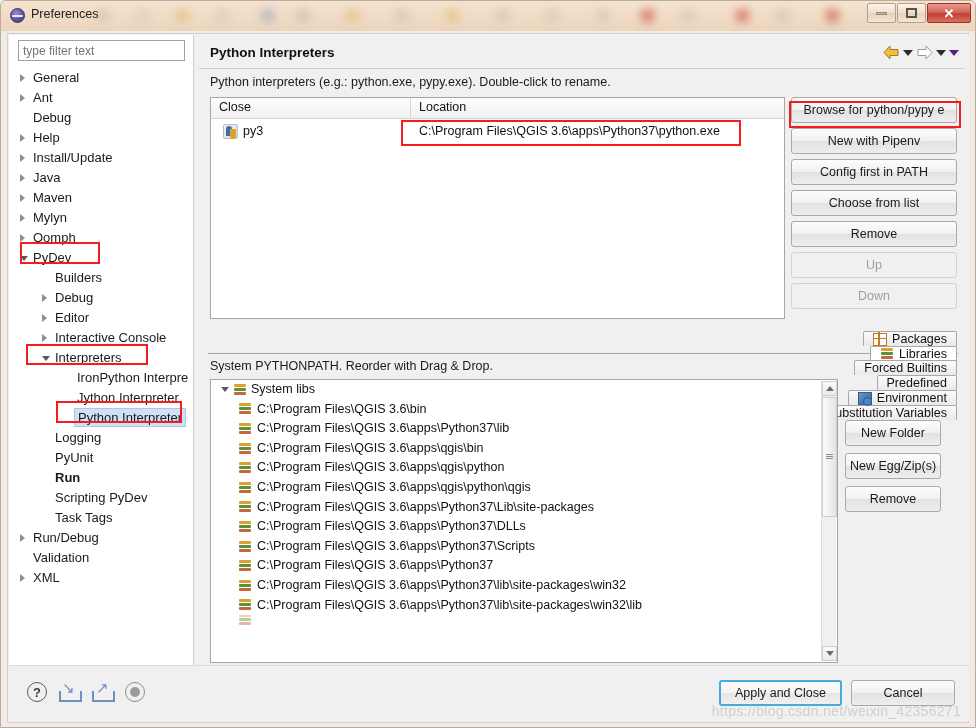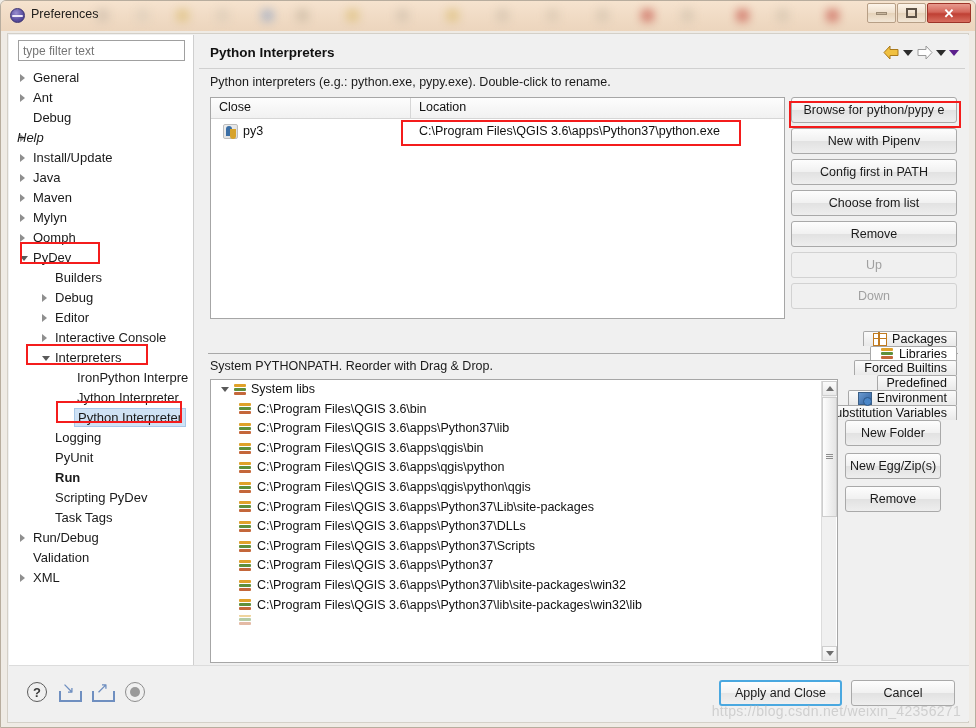--- a/index.html
+++ b/index.html
@@ -439,21 +439,21 @@
           </div>
           <div class="tree-item">
             <span class="arrow" style="left: 11px;"></span>
             <span class="tree-label" style="left: 24px;">Ant</span>
           </div>
           <div class="tree-item">
             <span class="tree-label" style="left: 24px;">Debug</span>
           </div>
           <div class="tree-item">
             <span class="arrow" style="left: 11px;"></span>
-            <span class="tree-label" style="left: 8px; font-style: italic;">Help</span>
+            <span class="tree-label" style="left: 24px;">Help</span>
           </div>
           <div class="tree-item">
             <span class="arrow" style="left: 11px;"></span>
             <span class="tree-label" style="left: 24px;">Install/Update</span>
           </div>
           <div class="tree-item">
             <span class="arrow" style="left: 11px;"></span>
             <span class="tree-label" style="left: 24px;">Java</span>
           </div>
           <div class="tree-item">

